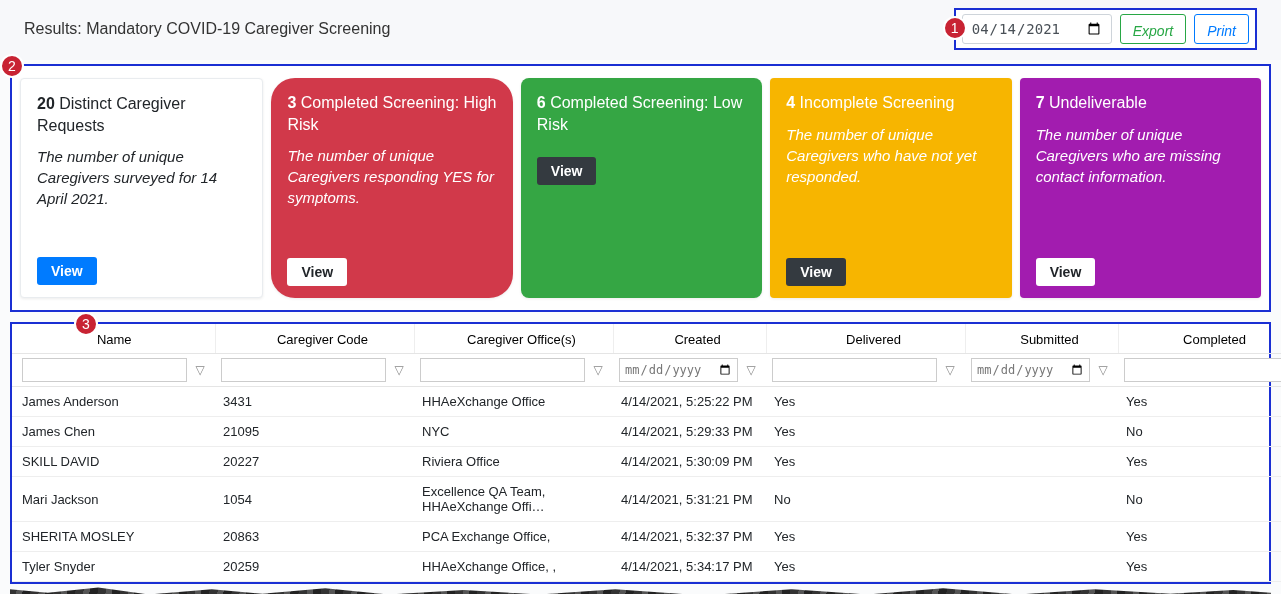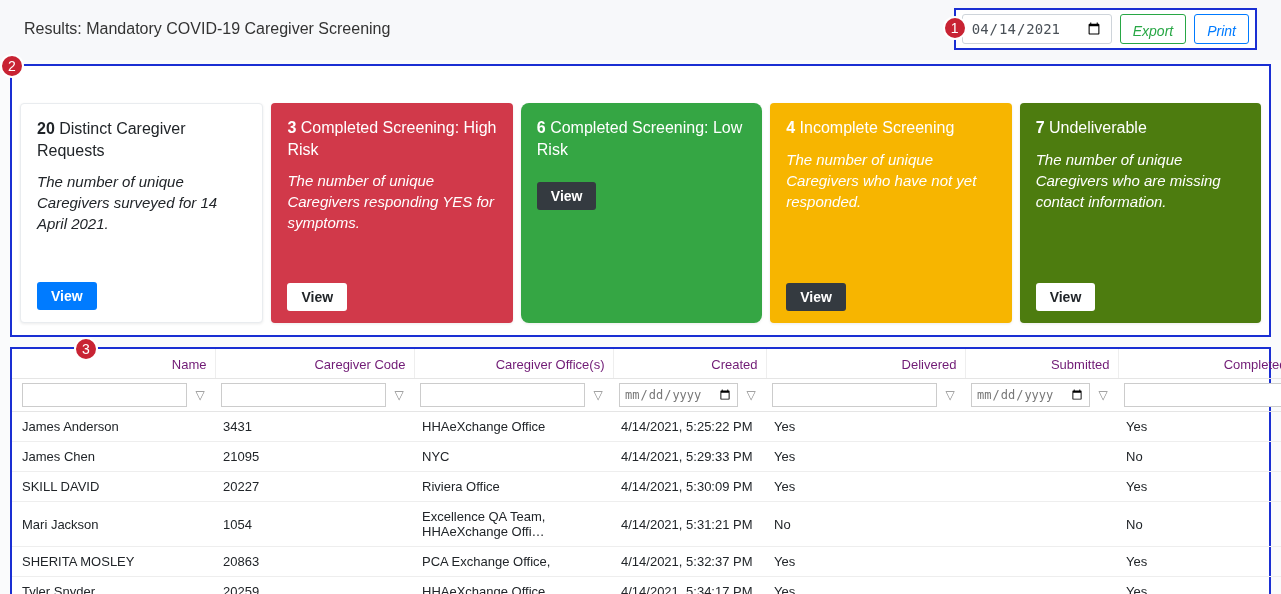--- a/index.html
+++ b/index.html
@@ -70,37 +70,36 @@
     position: relative;
     margin: 4px 10px 10px 10px;
     border: 2px solid #1a2fd3;
     padding: 12px 8px;
     background: #fff;
   }
   .badge-2 { left: -12px; top: -12px; }
   .cards {
     display: flex;
     gap: 8px;
-    margin-top: 25px;
   }
   .card {
     flex: 1;
     border-radius: 4px;
     padding: 14px 16px 12px 16px;
     min-height: 220px;
     display: flex;
     flex-direction: column;
     box-shadow: 0 1px 3px rgba(0,0,0,0.08);
     position: relative;
   }
   .card-white { background:#fff; color:#212529; border:1px solid #e9ecef;}
-  .card-red   { background:#d1394a; color:#fff; }
+  .card-red   { background:#d1394a; color:#fff;border-radius:24px; }
   .card-green { background:#35a644; color:#fff;border-radius:8px; }
   .card-yellow{ background:#f7b500; color:#fff; }
-  .card-dark  { background:#4d7c0f; color:#fff; }
+  .card-dark  { background:#a21caf; color:#fff; }
   .card-title { font-size: 16px; line-height: 1.35; margin-bottom: 10px; }
   .card-title b { font-weight: 700; }
   .card-desc { font-size: 15px; line-height: 1.4; flex: 1; font-style: italic; }
   .card-btn {
     align-self: flex-start;
     margin-top: 12px;
     padding: 6px 14px;
     border-radius: 3px;
     border: none;
     font-size: 14px;
@@ -117,23 +116,23 @@
     border: 2px solid #1a2fd3;
     background: #fff;
   }
   .badge-3 { left: 62px; top: -12px; }
   table {
     width: 100%;
     border-collapse: collapse;
     font-size: 13px;
   }
   thead th {
-    text-align: right;
+    text-align: center;
     font-weight: 400;
-    color: #701a75;
+    color: #000000;
     padding: 8px 8px 6px 24px;
     border-bottom: 1px solid #e5e5e5;
     border-right: 1px solid #eee;
     vertical-align: top;
   }
   thead th:first-child { padding-left: 10px; }
   .filter-row td {
     padding: 4px 6px;
     border-bottom: 1px solid #e5e5e5;
   }

